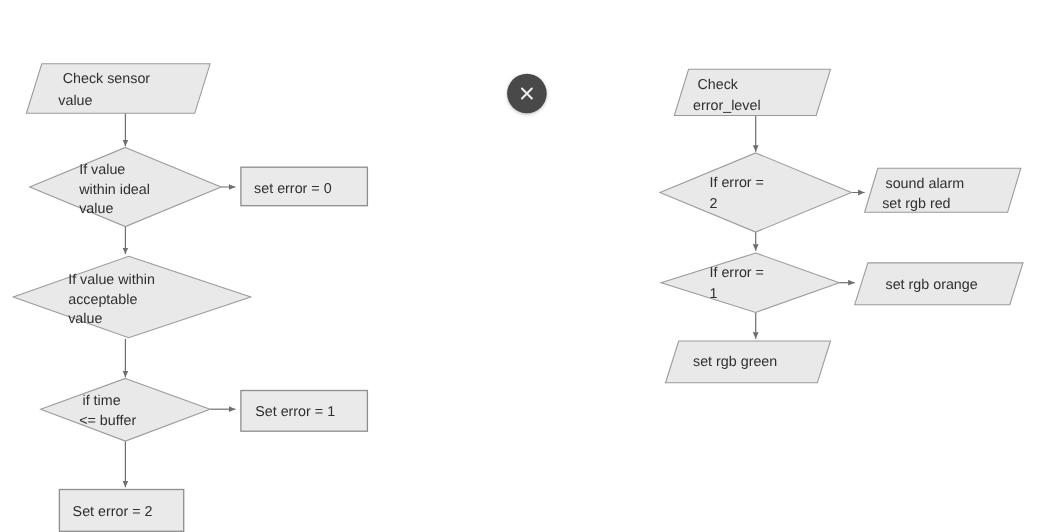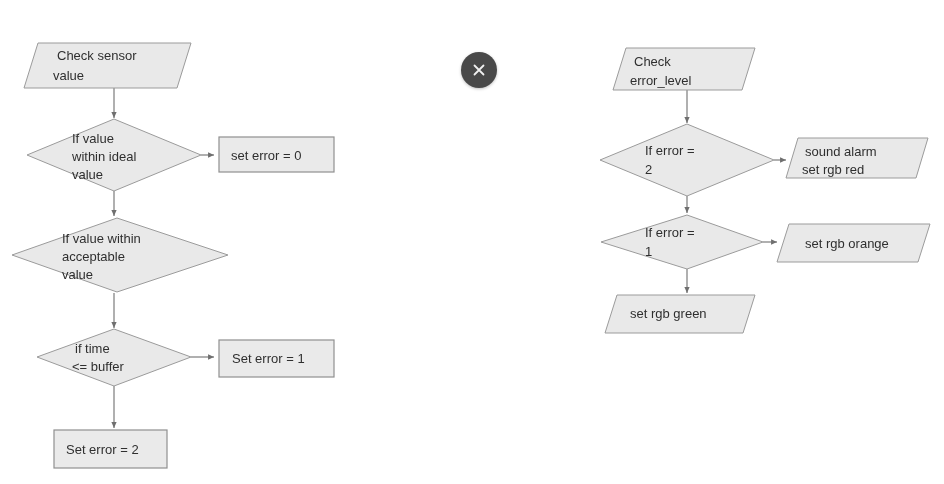--- a/index.html
+++ b/index.html
@@ -10,21 +10,21 @@
   }
   body {
     font-family: "Liberation Sans", sans-serif;
     width: 944px;
     height: 484px;
     overflow: hidden;
     position: relative;
   }
   #canvas {
     position: absolute;
-    top: 0; left: 0;
+    top: 15px; left: 0;
     width: 944px;
     height: 344px;
     text-decoration: underline;
   }
   svg.flow {
     position: absolute;
     top: 0; left: 0;
     width: 944px;
     height: 484px;
   }

